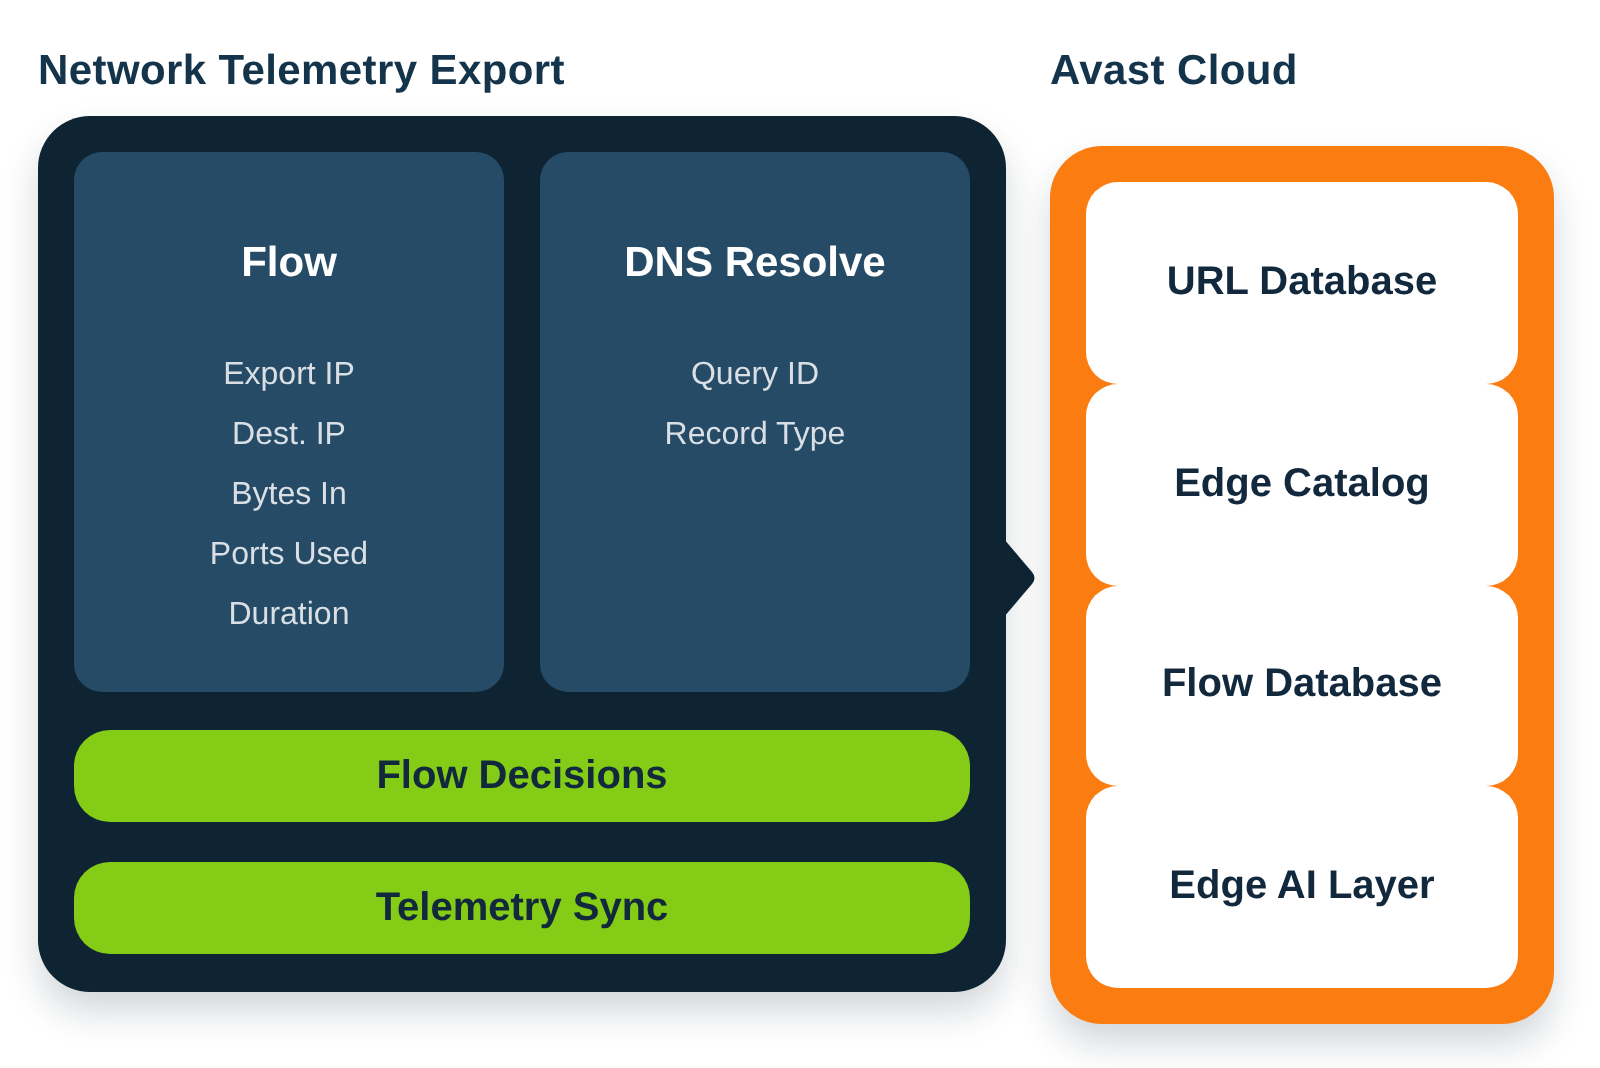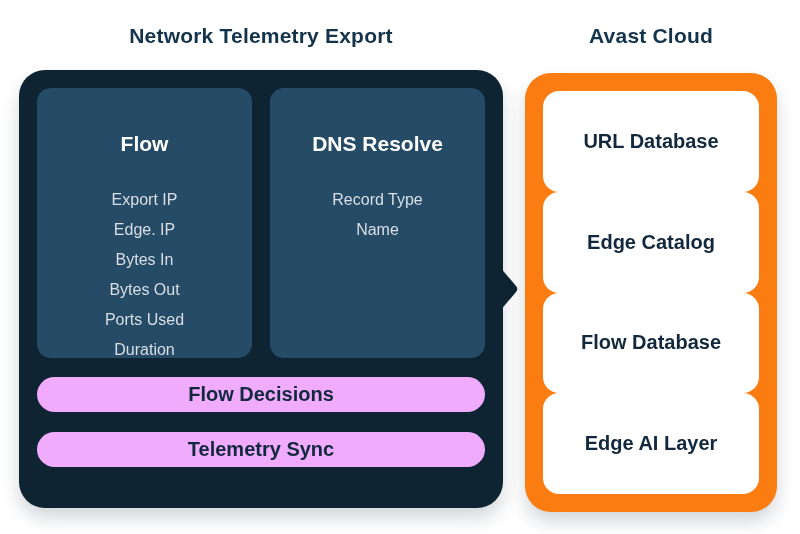--- a/index.html
+++ b/index.html
@@ -7,32 +7,32 @@
     width: 800px; height: 534px;
     background: #ffffff;
     position: relative;
     overflow: hidden;
     font-family: "Liberation Sans", sans-serif;
   }
 
   .section-title {
     position: absolute;
     top: 24px;
-    text-align: center;
+    text-align: left;
     font-size: 21px;
     font-weight: bold;
     color: #14344c;
     letter-spacing: 0.2px;
   }
   .title-left  { left: 19px;  width: 484px; }
   .title-right { left: 525px; width: 252px; }
 
   .telemetry-panel {
     position: absolute;
-    left: 19px; top: 70px;
+    left: 19px; top: 58px;
     width: 484px; height: 438px;
     background: #0e2433;
     border-radius: 26px;
     box-sizing: border-box;
     padding: 18px;
     display: flex;
     flex-direction: column;
     box-shadow: 0 10px 18px rgba(13,36,51,0.18);
   }
 
@@ -62,22 +62,22 @@
   .column-items { margin-top: 12px; }
   .column-item {
     font-size: 16px;
     line-height: 24px;
     margin-bottom: 6px;
     color: #d9dfe4;
   }
 
   .wide-bar {
     margin-top: 19px;
-    height: 35px;
-    background: #f0abfc;
+    height: 46px;
+    background: #84cc16;
     border-radius: 18px;
     display: flex;
     align-items: center;
     justify-content: center;
     font-size: 20px;
     font-weight: bold;
     color: #12283c;
   }
   .wide-bar + .wide-bar { margin-top: 20px; }
 
@@ -118,33 +118,32 @@
 
 <div class="section-title title-right">Avast Cloud</div>
 
 <div class="telemetry-panel">
   <div class="columns-row">
 
     <div class="column">
       <div class="column-header">Flow</div>
       <div class="column-items">
         <div class="column-item">Export IP</div>
-        <div class="column-item">Edge. IP</div>
+        <div class="column-item">Dest. IP</div>
         <div class="column-item">Bytes In</div>
-        <div class="column-item">Bytes Out</div>
         <div class="column-item">Ports Used</div>
         <div class="column-item">Duration</div>
       </div>
     </div>
 
     <div class="column">
       <div class="column-header">DNS Resolve</div>
       <div class="column-items">
+        <div class="column-item">Query ID</div>
         <div class="column-item">Record Type</div>
-        <div class="column-item">Name</div>
       </div>
     </div>
 
 
   </div>
 
   <div class="wide-bar">Flow Decisions</div>
   <div class="wide-bar">Telemetry Sync</div>
 </div>
 

